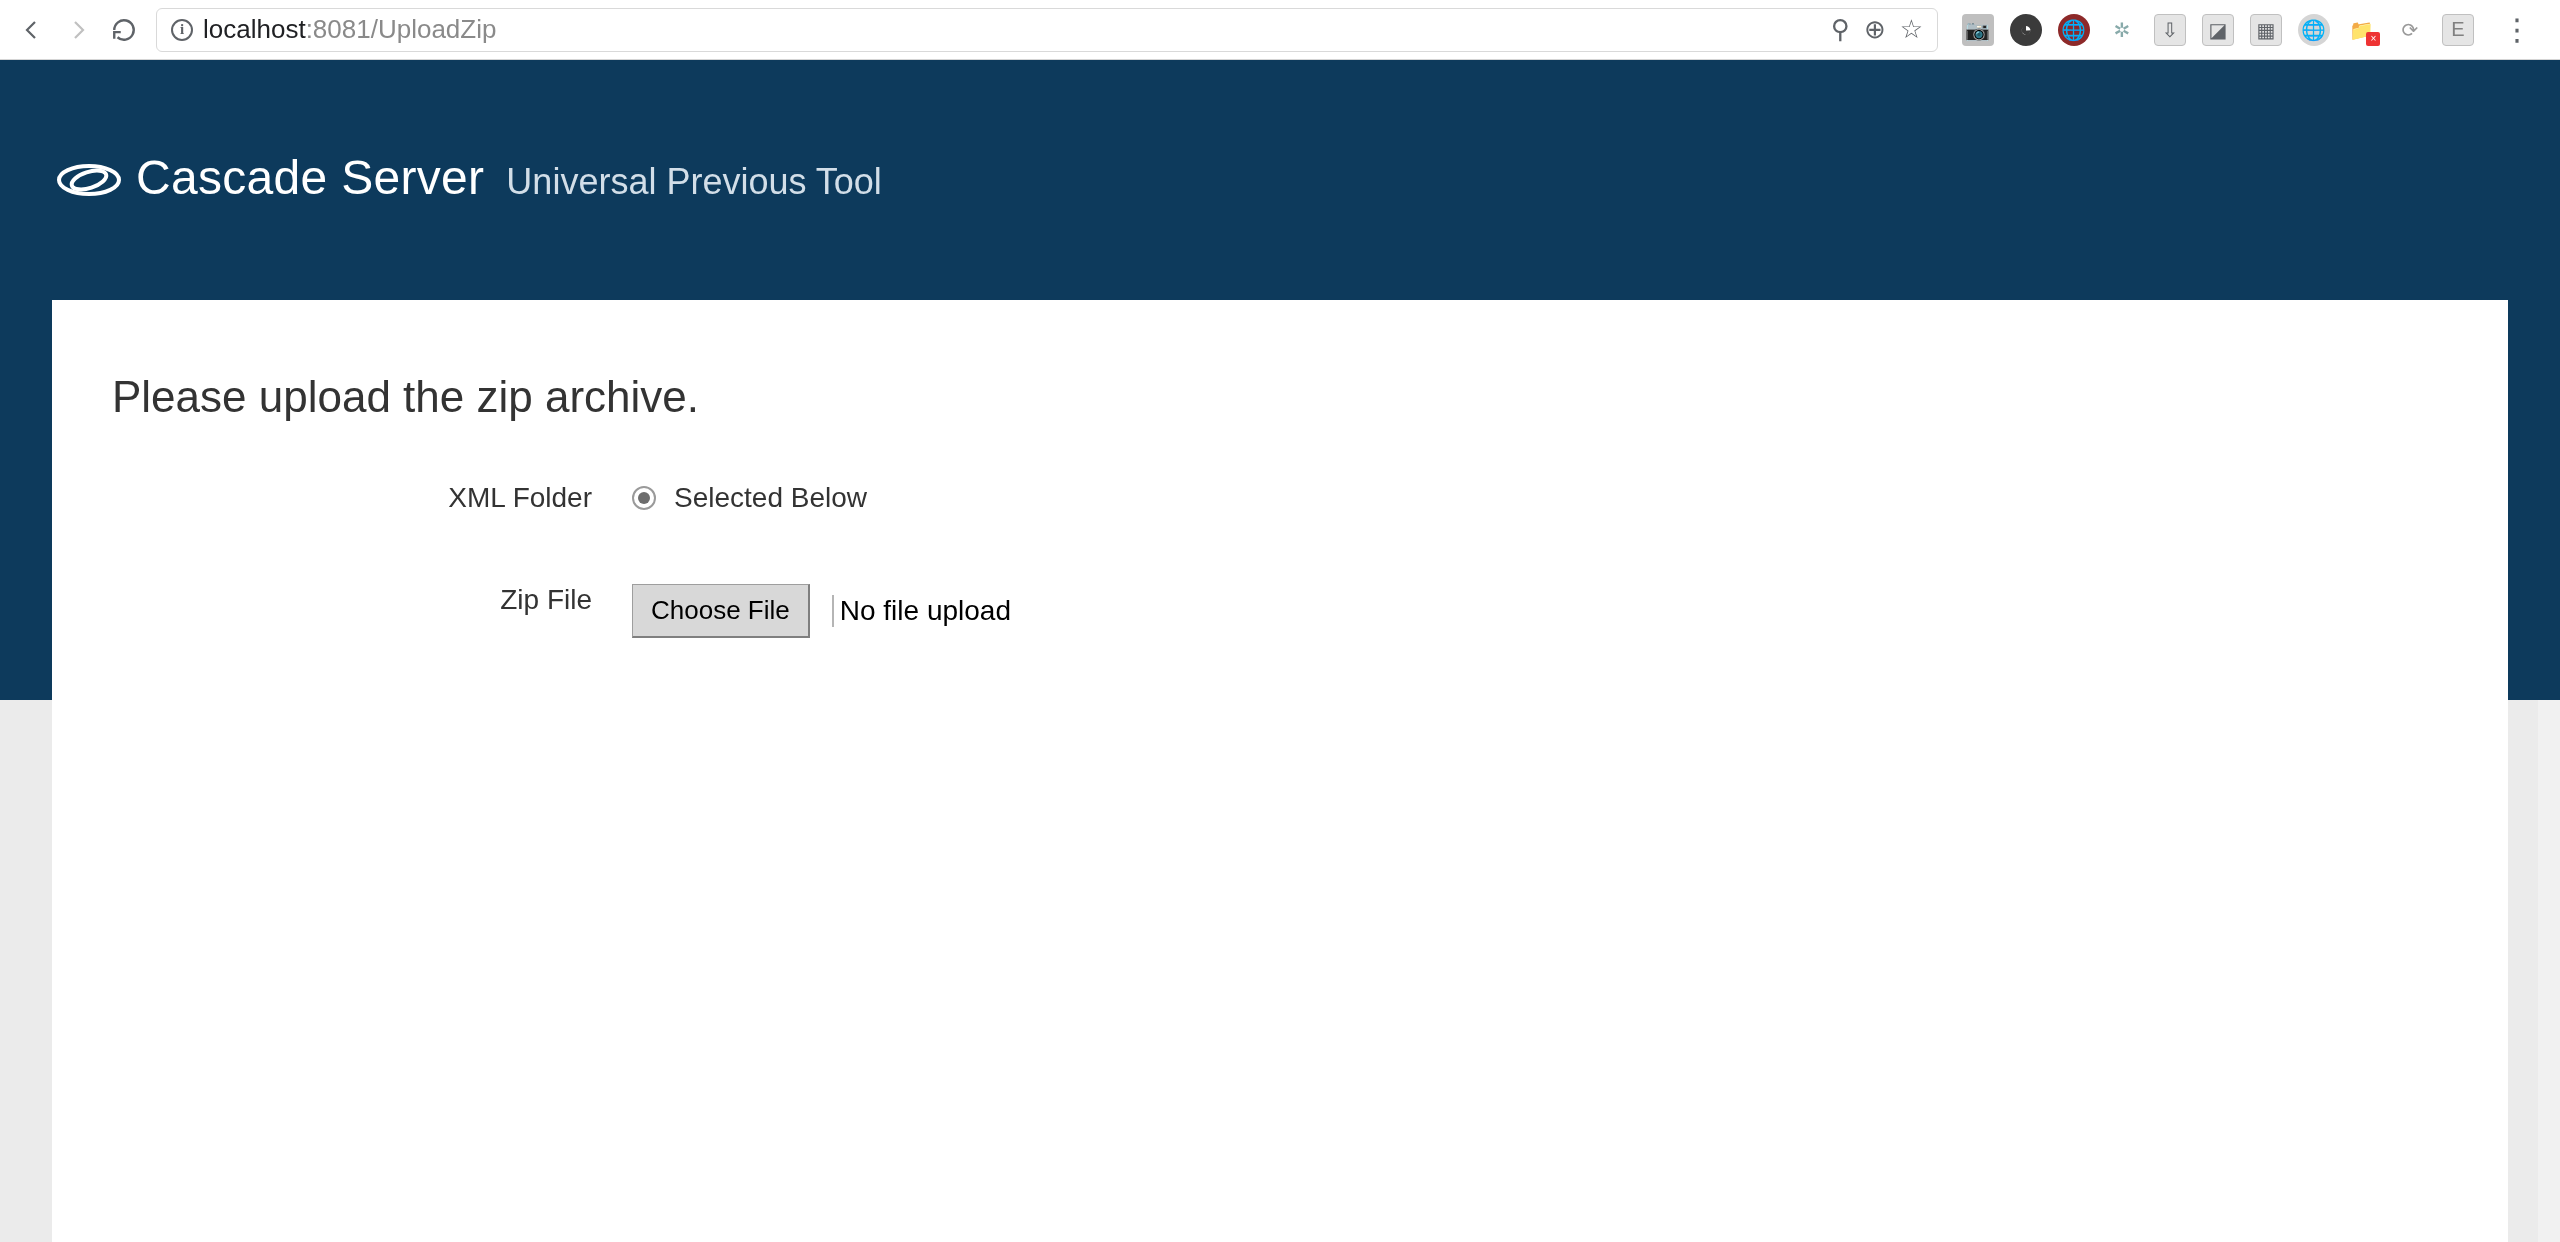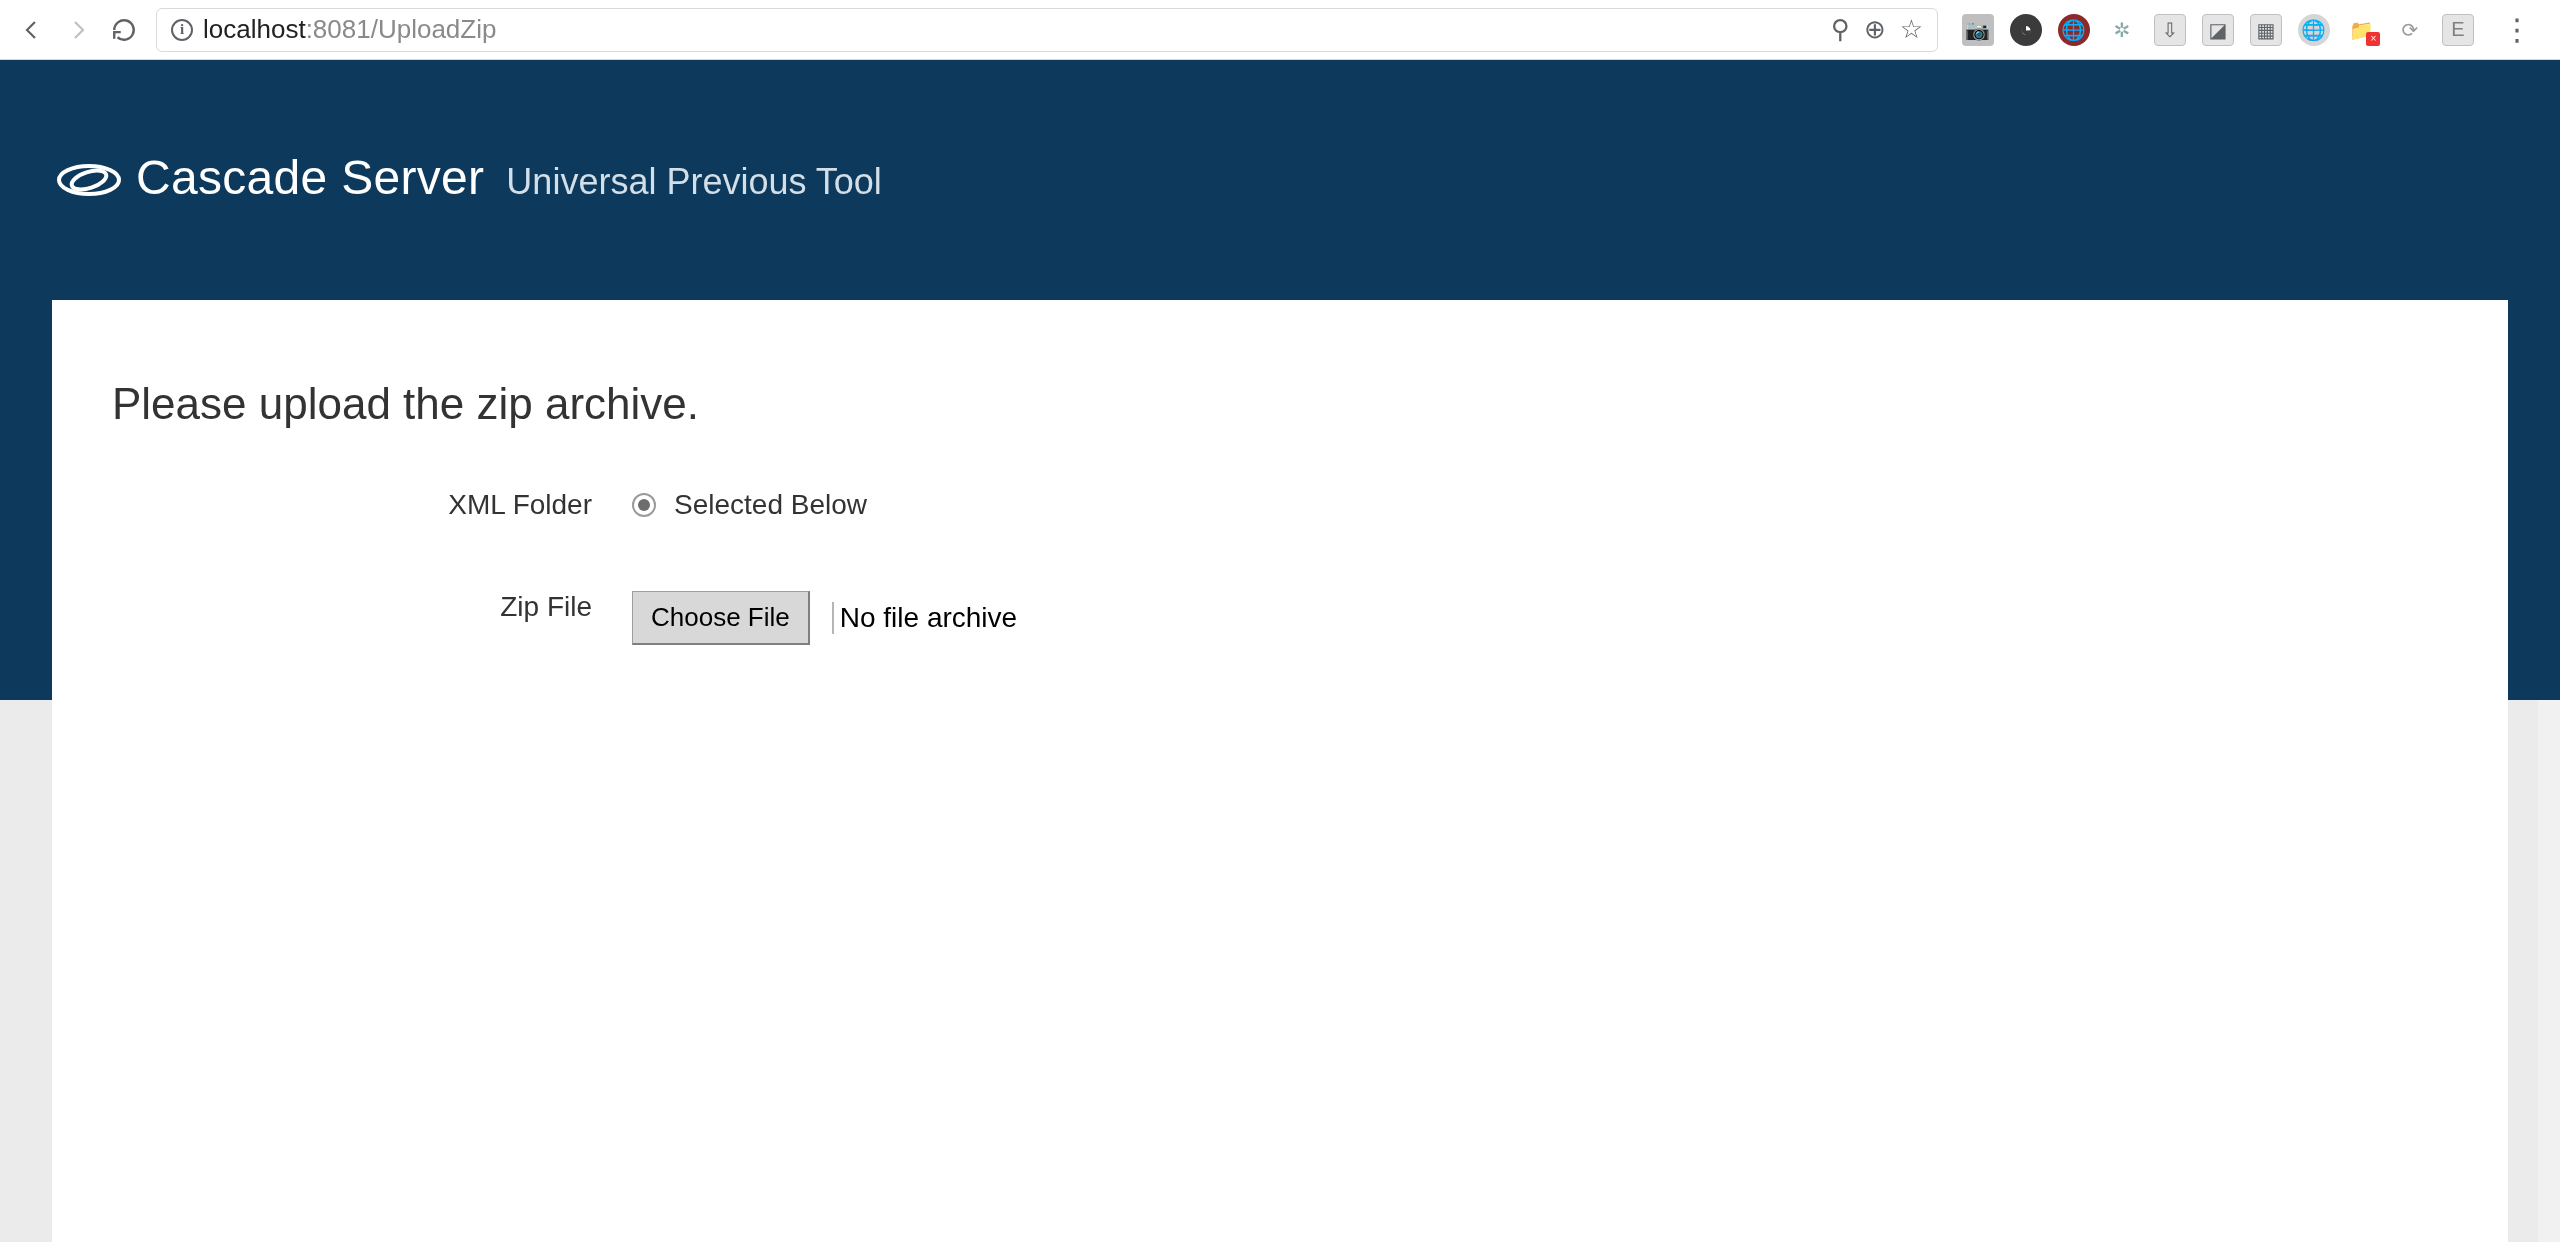--- a/index.html
+++ b/index.html
@@ -98,21 +98,20 @@
       bottom: 0;
       background: #ffffff;
       padding: 72px 60px;
       min-height: 942px;
     }
     .panel h2 {
       font-size: 44px;
       font-weight: 400;
       color: #333;
       margin-bottom: 60px;
-      margin-top: 7px;
     }
     .form-row {
       display: flex;
       margin-bottom: 70px;
       font-size: 28px;
       color: #333;
     }
     .form-label {
       width: 520px;
       text-align: right;
@@ -253,17 +252,17 @@
         <span class="radio-inner"></span>
       </span>
       <span>Selected Below</span>
     </div>
   </div>
 
   <div class="form-row">
     <div class="form-label">Zip File</div>
     <div class="form-control">
       <button class="choose-file-btn">Choose File</button>
-      <span class="file-status">No file archive</span>
+      <span class="file-status">No file upload</span>
     </div>
   </div>
 
 </div>
 
 </body></html>

